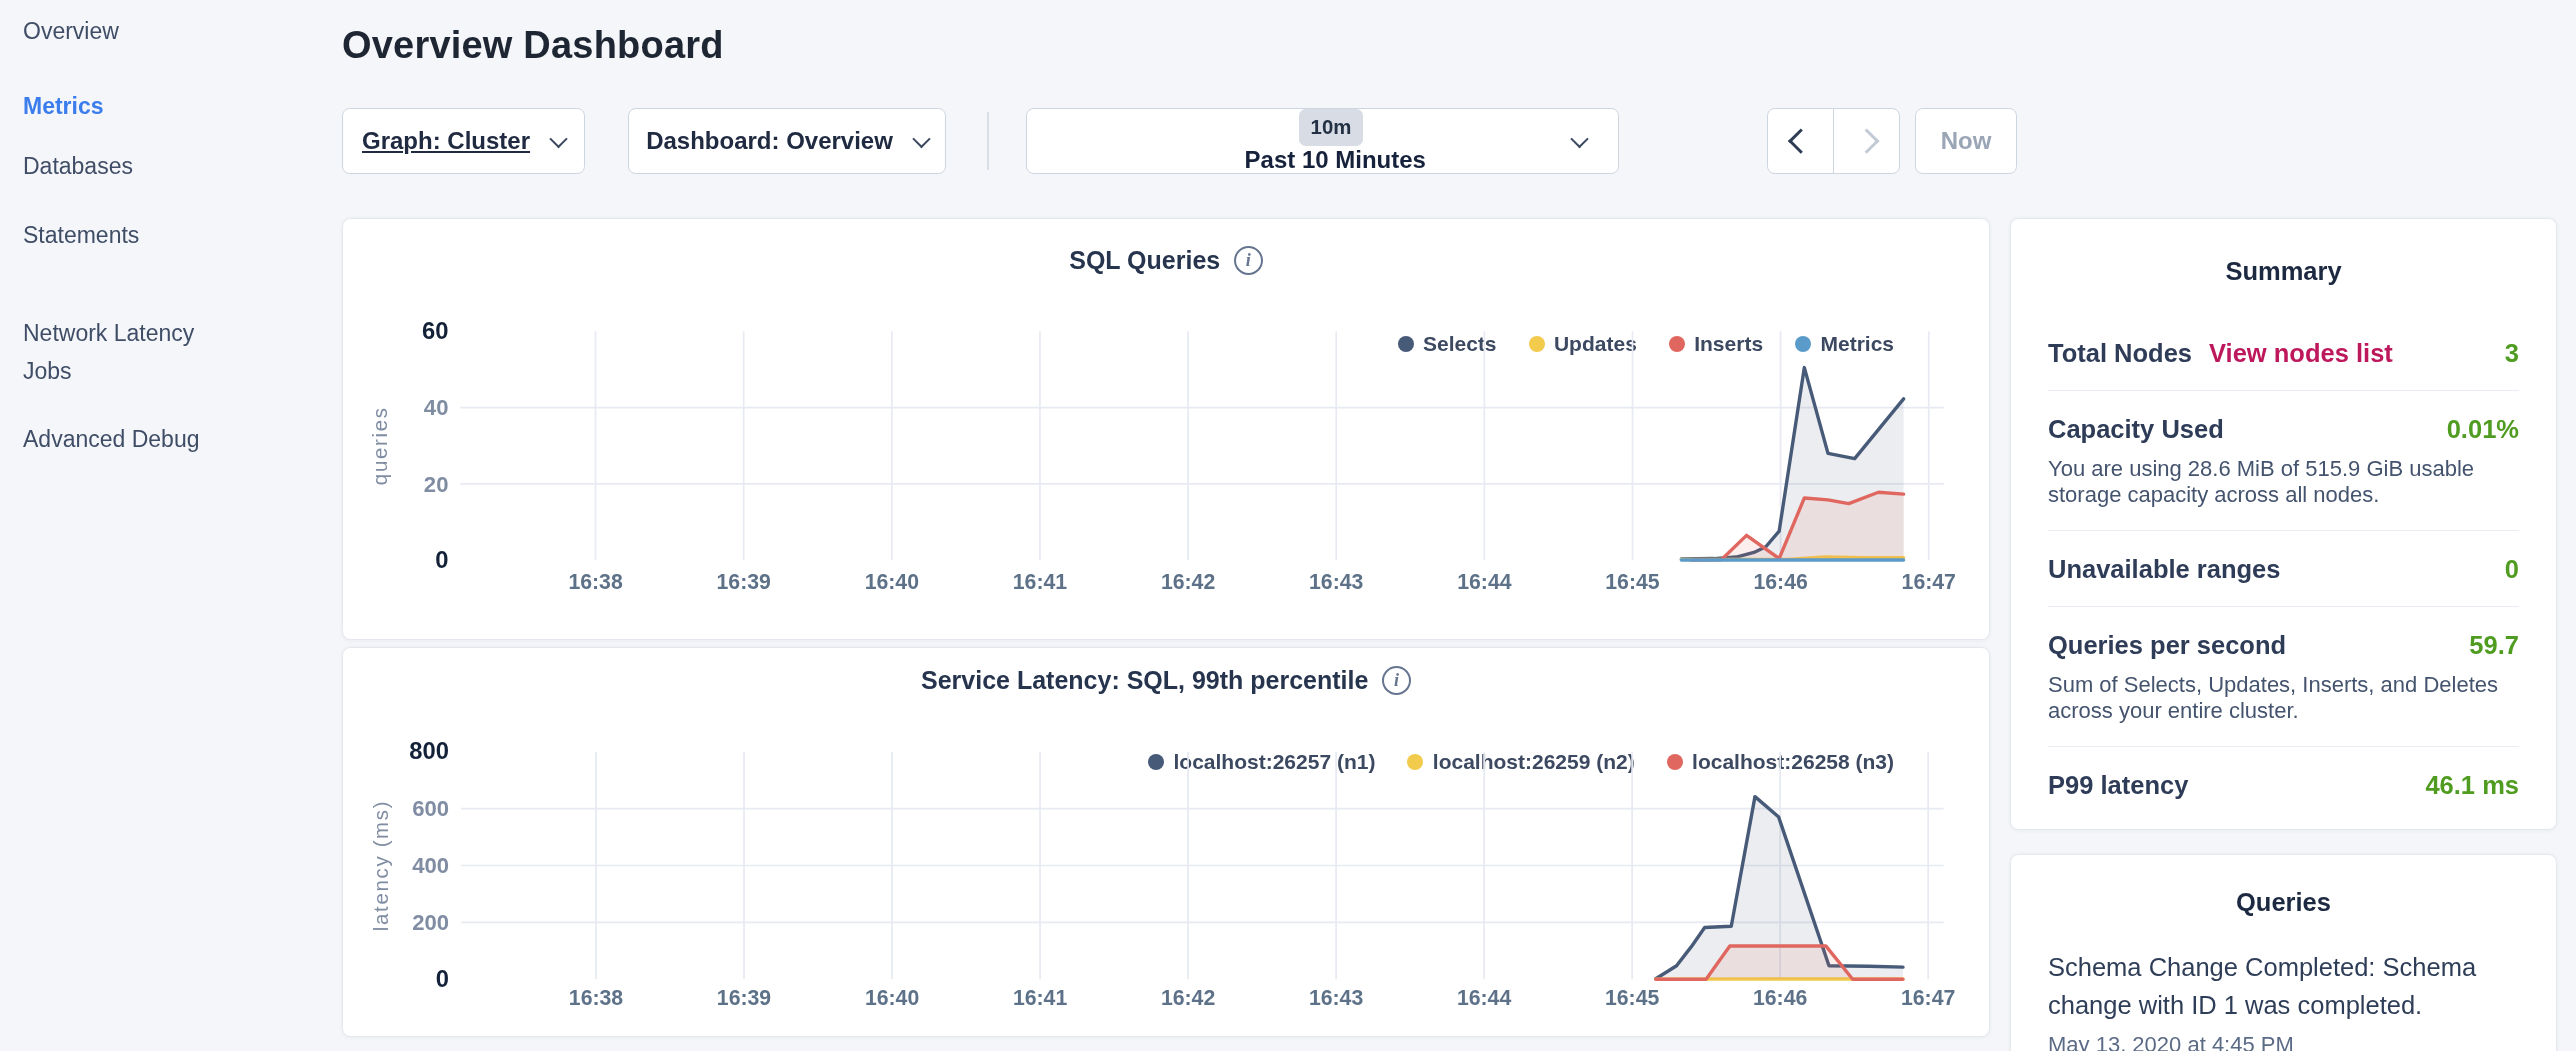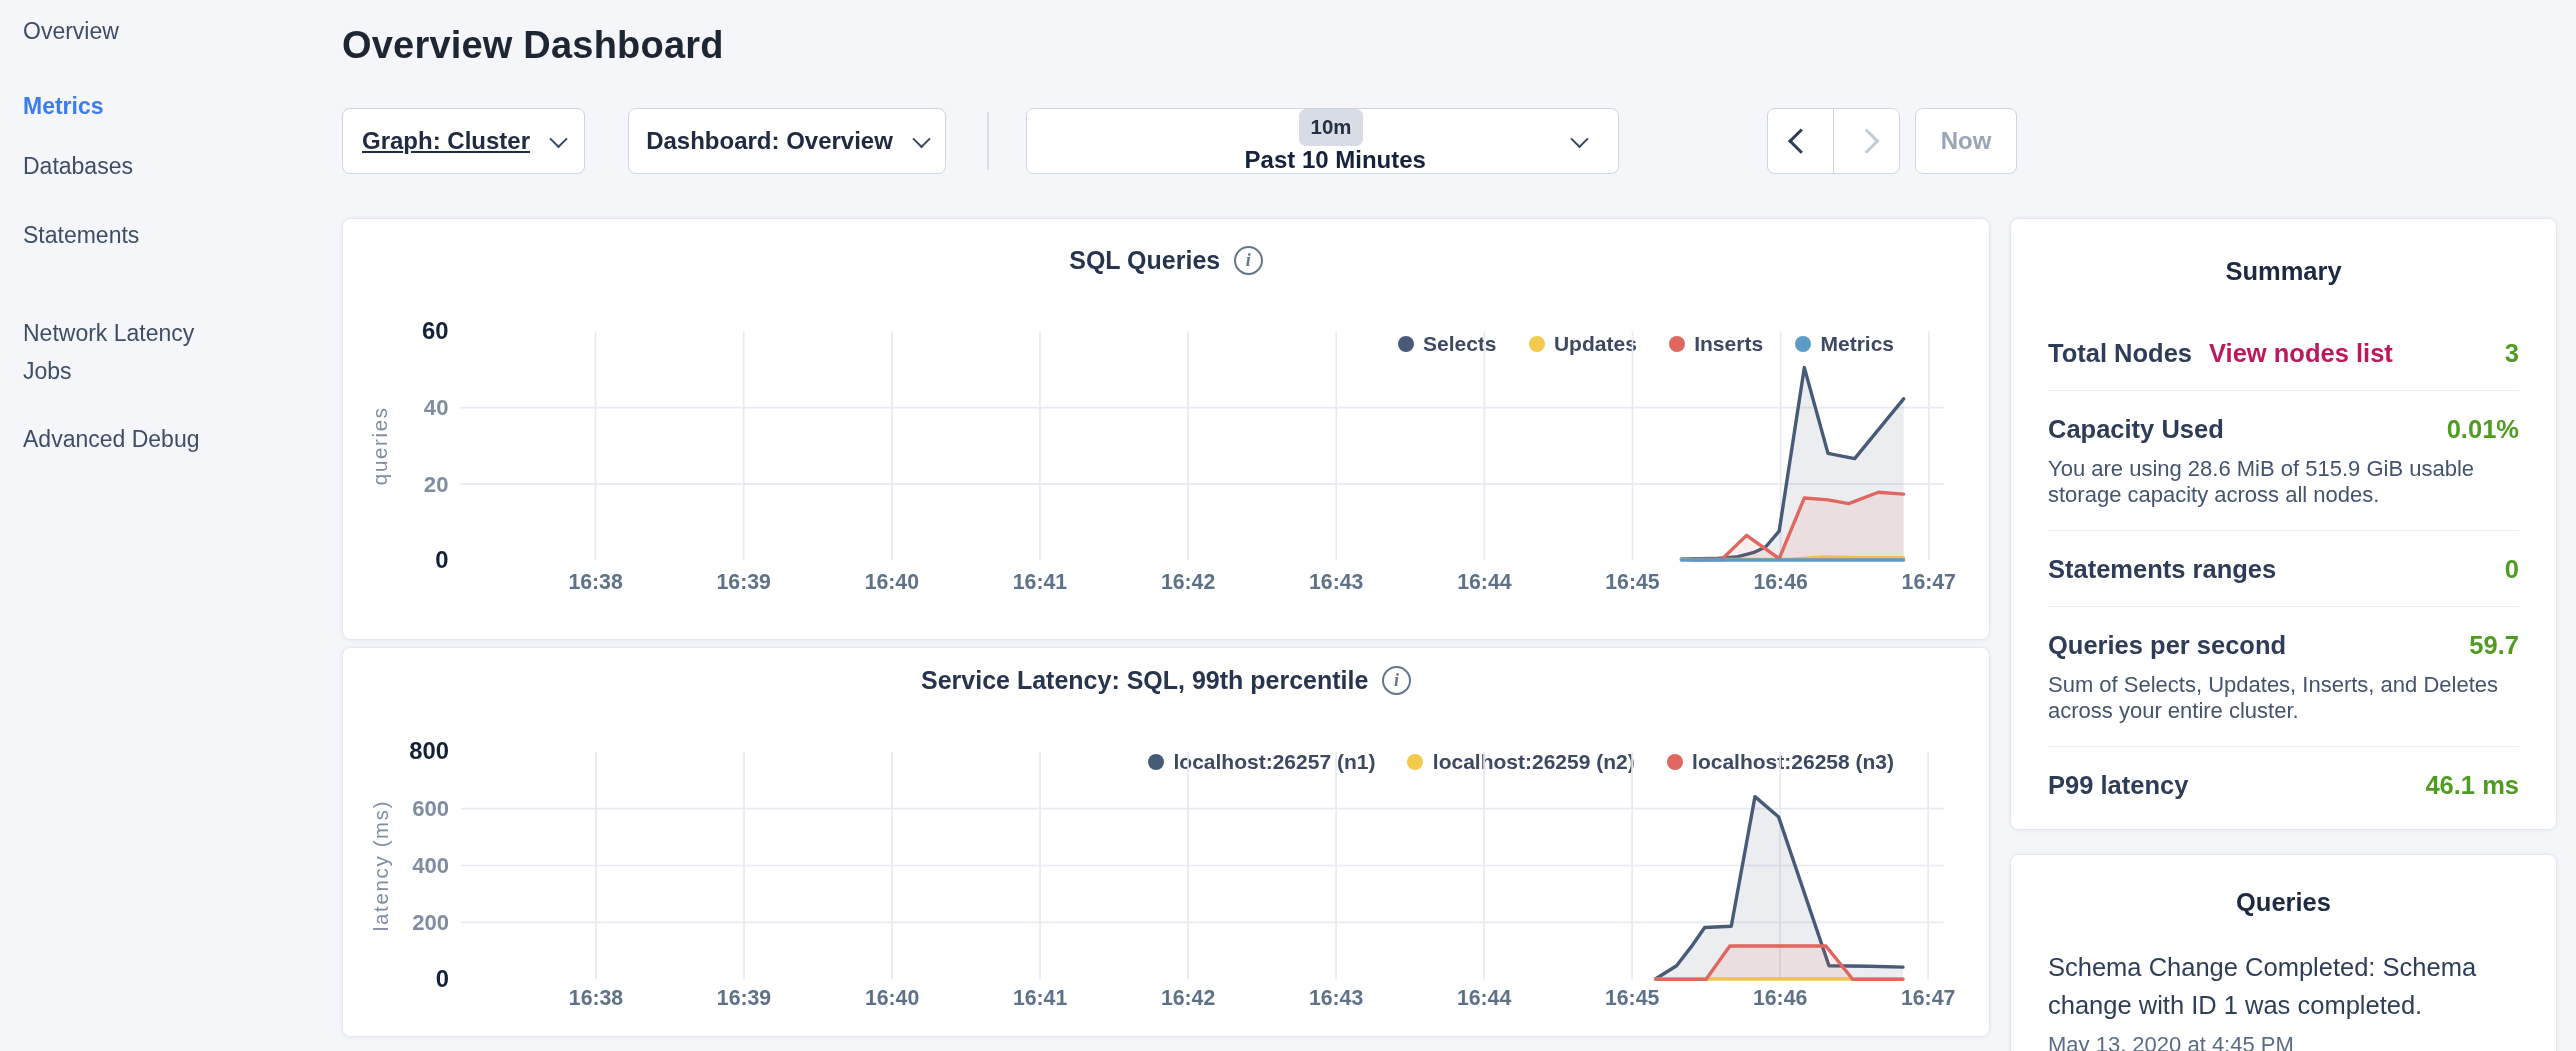--- a/index.html
+++ b/index.html
@@ -242,21 +242,21 @@
       </div>
       <div class="srow">
         <div class="srow-line">
           <span class="slabel">Capacity Used</span>
           <span class="sval">0.01%</span>
         </div>
         <p class="ssub">You are using 28.6 MiB of 515.9 GiB usable storage capacity across all nodes.</p>
       </div>
       <div class="srow">
         <div class="srow-line">
-          <span class="slabel">Statements ranges</span>
+          <span class="slabel">Unavailable ranges</span>
           <span class="sval">0</span>
         </div>
       </div>
       <div class="srow">
         <div class="srow-line">
           <span class="slabel">Queries per second</span>
           <span class="sval">59.7</span>
         </div>
         <p class="ssub">Sum of Selects, Updates, Inserts, and Deletes across your entire cluster.</p>
       </div>

